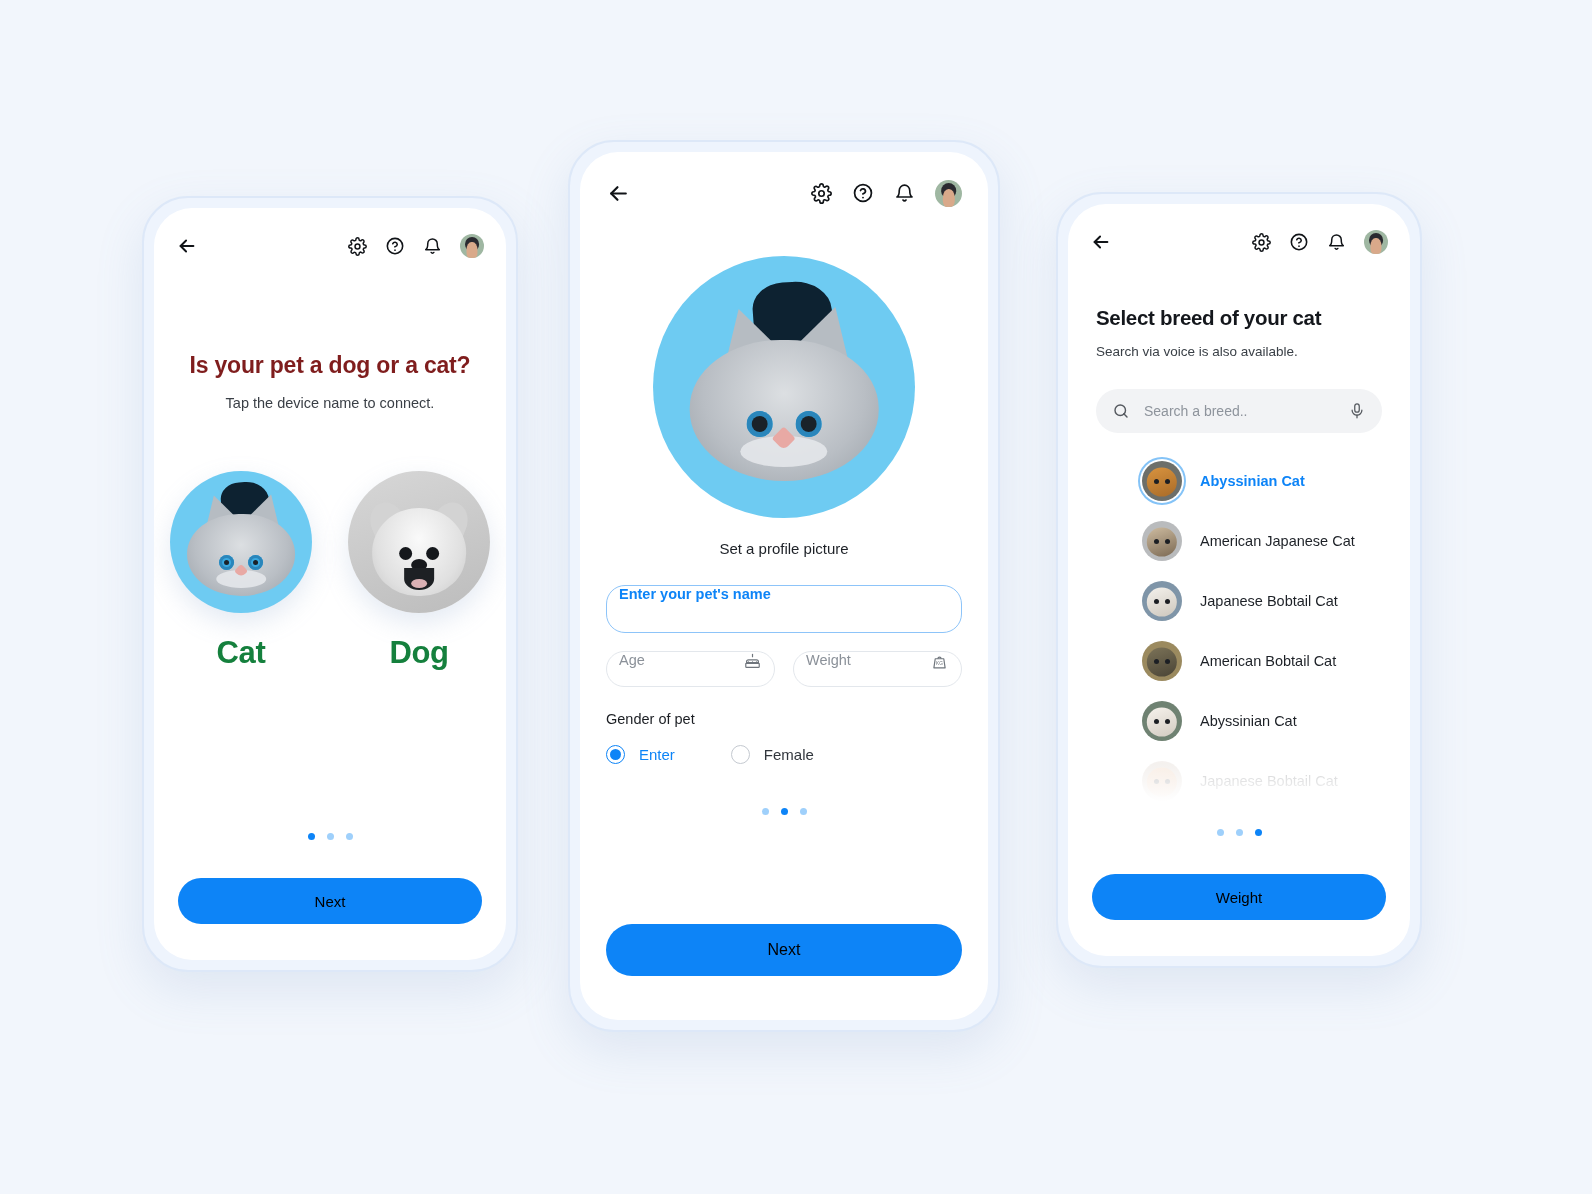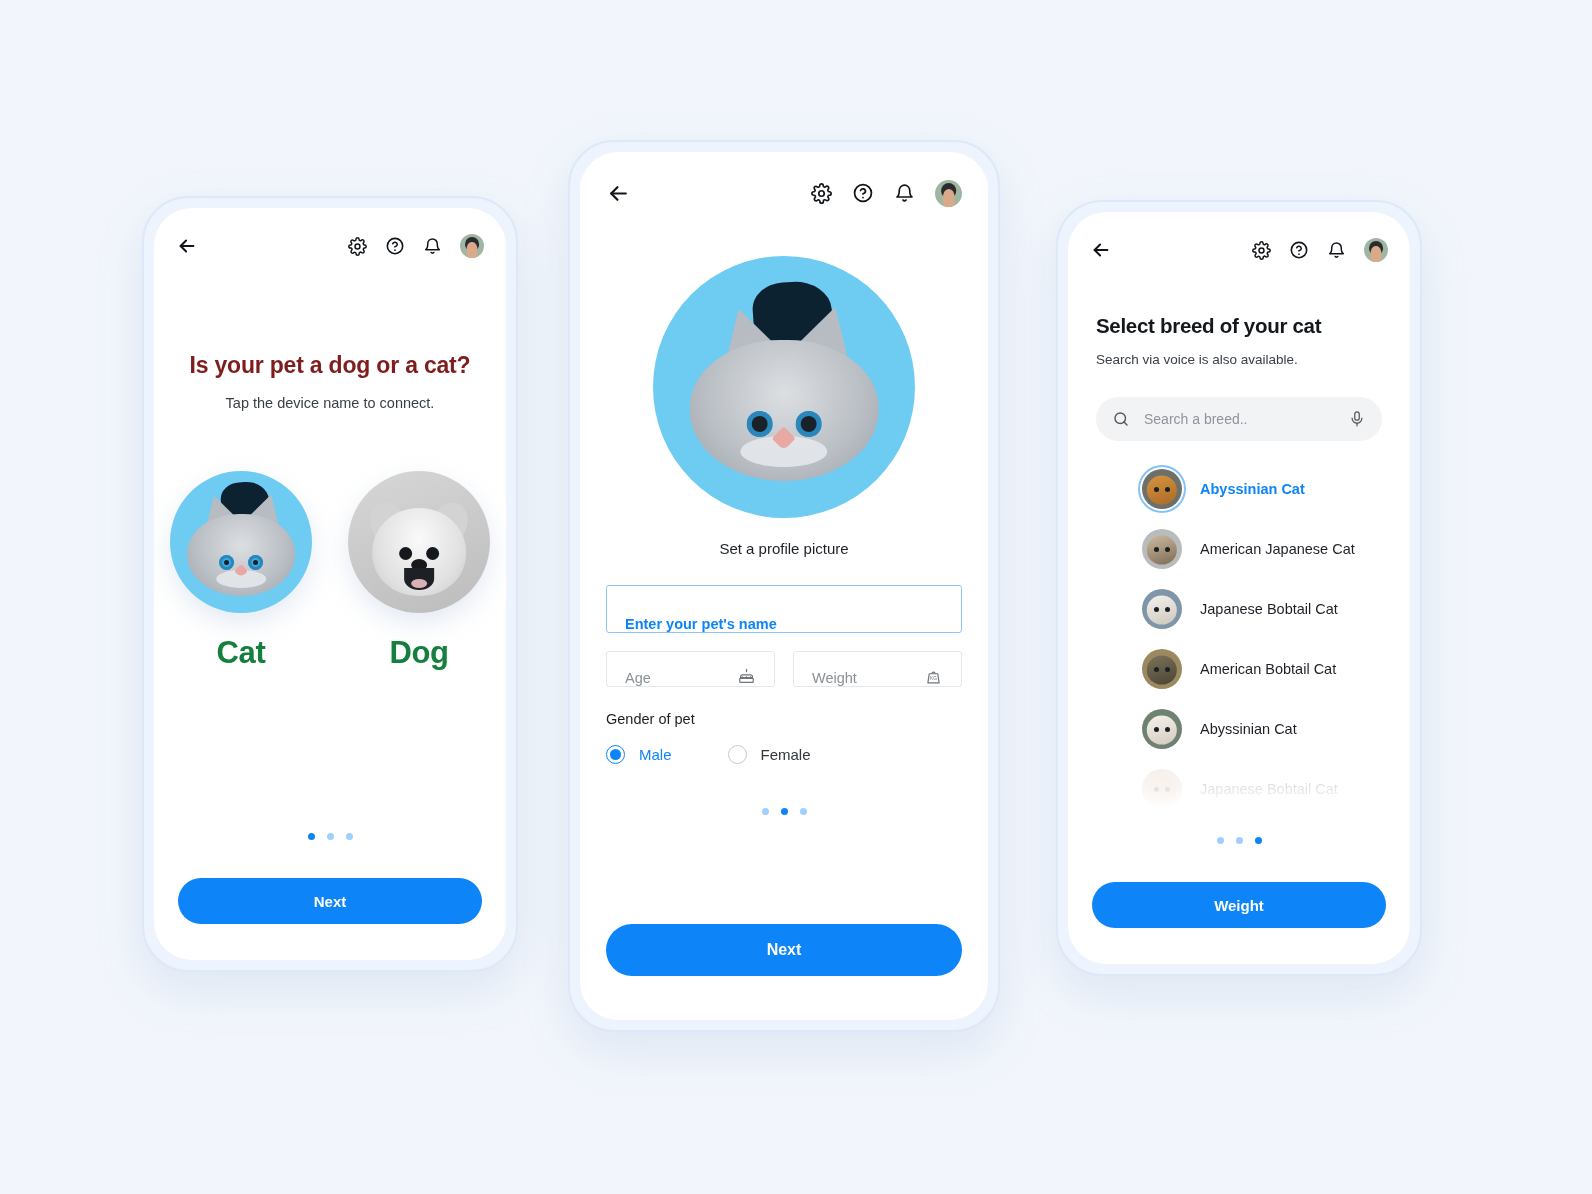--- a/index.html
+++ b/index.html
@@ -34,21 +34,21 @@
     width: 100%;
     height: 100%;
     background: #ffffff;
     border-radius: 38px;
     overflow: hidden;
     position: relative;
   }
 
   #phone-1 { left: 142px; top: 196px; width: 376px; height: 776px; }
   #phone-2 { left: 568px; top: 140px; width: 432px; height: 892px; }
-  #phone-3 { left: 1056px; top: 200px; width: 366px; height: 776px; }
+  #phone-3 { left: 1056px; top: 192px; width: 366px; height: 776px; }
 
   
   .topbar {
     display: flex;
     align-items: center;
     justify-content: space-between;
     padding: 0 22px;
   }
   #phone-1 .topbar { height: 76px; }
   #phone-2 .topbar { height: 82px; padding: 0 26px; }
@@ -278,23 +278,23 @@
   }
   .dot.active { background: #0d84f7; }
 
   
   .primary-btn {
     display: block;
     width: 100%;
     border: none;
     border-radius: 999px;
     background: #0d84f7;
-    color: #ffffff;
+    color: #000000;
     font-size: 15px;
-    font-weight: 700;
+    font-weight: 400;
     font-family: "Liberation Sans", sans-serif;
     cursor: pointer;
   }
   #phone-1 .primary-btn { height: 46px; }
   #phone-2 .primary-btn { height: 52px; font-size: 16px; }
   #phone-3 .primary-btn { height: 46px; }
 
   .footer-area {
     position: absolute;
     left: 0; right: 0; bottom: 0;
@@ -323,25 +323,25 @@
     text-align: center;
     margin-top: 22px;
     font-size: 15px;
     color: #1d2127;
   }
 
   .field {
     position: relative;
     width: 100%;
     border: 1.4px solid #e3e7ec;
-    border-radius: 3px;
+    border-radius: 19px;
     background: #fff;
     display: flex;
-    align-items: flex-end;
-    padding: 0 18px;
+    align-items: flex-start;
+    padding: 0 12px;
     height: 46px;
   }
   .field.focused { border-color: #8dc4f9; }
   .field input {
     border: none;
     outline: none;
     background: transparent;
     width: 100%;
     font-size: 14.5px;
     font-family: "Liberation Sans", sans-serif;
@@ -659,21 +659,21 @@
                   <text x="12" y="17" font-size="6" fill="#6f757c" stroke="none" text-anchor="middle" font-family="Liberation Sans">KG</text>
                 </svg>
             </span>
           </div>
         </div>
 
         <div class="gender-label">Gender of pet</div>
         <div class="radio-row">
           <div class="radio-opt selected">
             <span class="radio checked"></span>
-            <span class="radio-text">Male</span>
+            <span class="radio-text">Enter</span>
           </div>
           <div class="radio-opt">
             <span class="radio"></span>
             <span class="radio-text">Female</span>
           </div>
         </div>
 
         <div class="dots dots-mid">
           <span class="dot"></span>
           <span class="dot active"></span>

